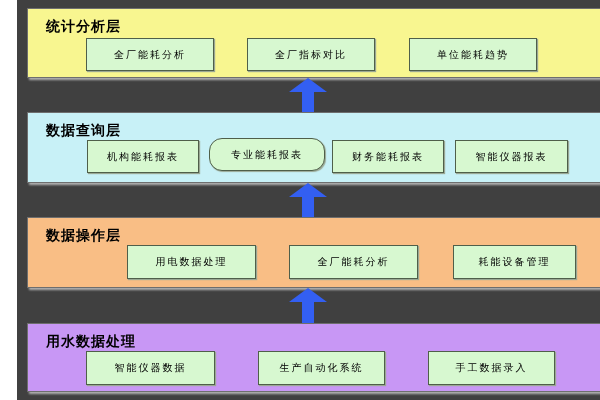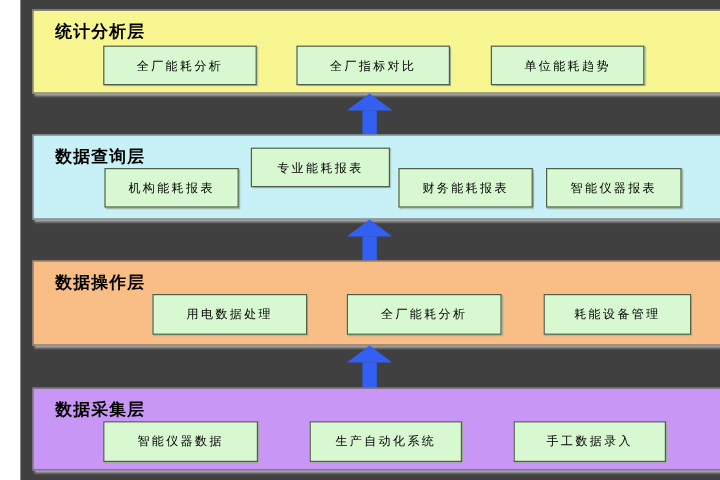--- a/index.html
+++ b/index.html
@@ -28,21 +28,21 @@
     display:flex;align-items:center;justify-content:center;
     font-size:10px;letter-spacing:2px;color:#000;white-space:nowrap;
     box-sizing:border-box;
   }
   
   .l1-b0{left:58px;top:29px;width:128px;height:33px;}
   .l1-b1{left:219px;top:29px;width:128px;height:33px;}
   .l1-b2{left:381px;top:29px;width:128px;height:33px;}
   
   .l2-b0{left:59px;top:27px;width:112px;height:33px;}
-  .l2-b1{left:181px;top:10px;width:116px;height:33px;}
+  .l2-b1{left:181px;top:25px;width:116px;height:33px;border-radius:13px;}
   .l2-b2{left:304px;top:27px;width:112px;height:33px;}
   .l2-b3{left:427px;top:27px;width:113px;height:33px;}
   
   .l3-b0{left:99px;top:27px;width:129px;height:34px;}
   .l3-b1{left:261px;top:27px;width:129px;height:34px;}
   .l3-b2{left:425px;top:27px;width:123px;height:34px;}
   
   .l4-b0{left:58px;top:27px;width:129px;height:34px;}
   .l4-b1{left:230px;top:27px;width:127px;height:34px;text-align:right;}
   .l4-b2{left:400px;top:27px;width:127px;height:34px;}
@@ -100,19 +100,19 @@
     <div class="node l3-b1">全厂能耗分析</div>
     <div class="node l3-b2">耗能设备管理</div>
   </div>
 
   <div class="arrow-up arrow3">
     <div class="arrow-head"></div>
     <div class="arrow-stem"></div>
   </div>
 
   <div class="layer layer4">
-    <div class="layer-title">数据采集层</div>
+    <div class="layer-title">用水数据处理</div>
     <div class="node l4-b0">智能仪器数据</div>
     <div class="node l4-b1">生产自动化系统</div>
     <div class="node l4-b2">手工数据录入</div>
   </div>
 
 </div>
 
 </body></html>

